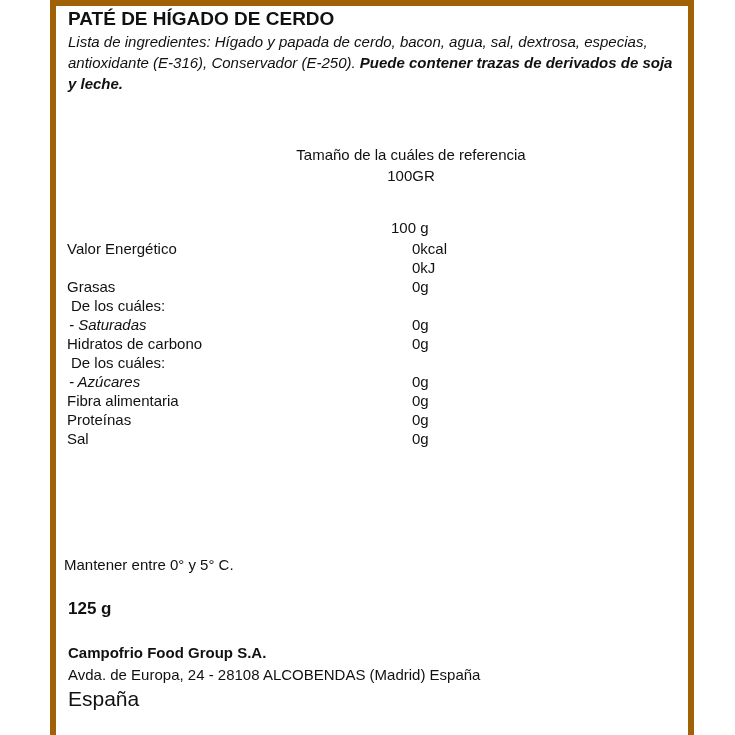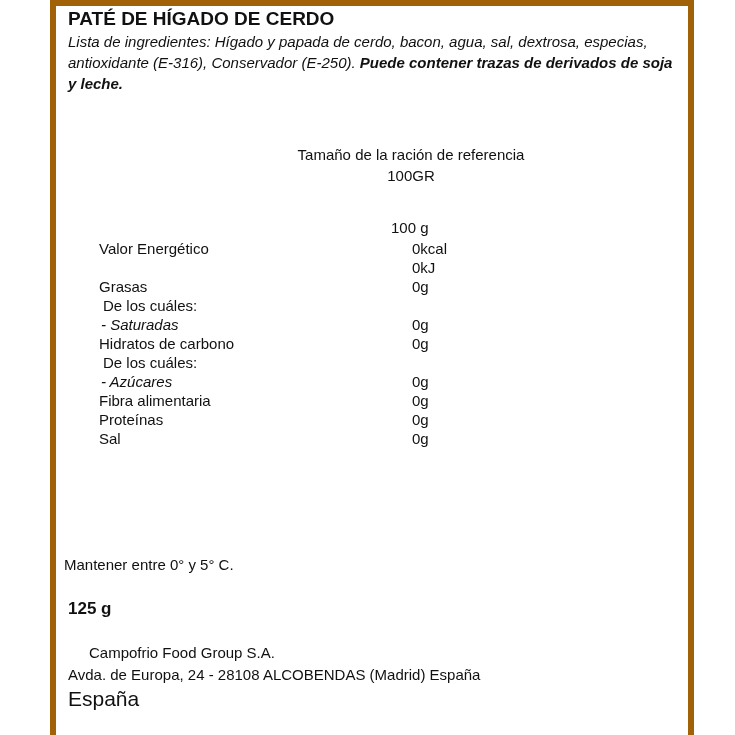--- a/index.html
+++ b/index.html
@@ -67,21 +67,20 @@
     }
     .nutr-row {
       position: relative;
       height: 19px;
       line-height: 19px;
     }
     .nutr-name {
       position: absolute;
       left: 0;
       white-space: nowrap;
-      margin-left: 32px;
     }
     .nutr-name.sub { left: 4px; }
     .nutr-name.subitem { left: 2px; font-style: italic; }
     .nutr-val {
       position: absolute;
       left: 345px;
       white-space: nowrap;
     }
     .storage {
       left: 8px;
@@ -91,43 +90,42 @@
     .weight {
       left: 12px;
       top: 593px;
       font-size: 17px;
       font-weight: bold;
     }
     .company {
       left: 12px;
       top: 638px;
       font-size: 15px;
-      font-weight: normal;
-      margin-left: 21px;
+      font-weight: bold;
     }
     .address {
       left: 12px;
       top: 660px;
       font-size: 15px;
     }
     .country {
       left: 12px;
       top: 681px;
       font-size: 21px;
     }
   </style>
 </head>
 <body>
 
 <div class="label-box">
   <div class="abs title">PATÉ DE HÍGADO DE CERDO</div>
 
   <div class="abs ingredients"><span>Lista de ingredientes: Hígado y papada de cerdo, bacon, agua, sal, dextrosa, especias, antioxidante (E-316), Conservador (E-250). </span><b>Puede contener trazas de derivados de soja y leche.</b></div>
 
-  <div class="abs ration">Tamaño de la ración de referencia 100GR</div>
+  <div class="abs ration">Tamaño de la cuáles de referencia 100GR</div>
 
   <div class="abs col-header">100 g</div>
 
   <div class="nutr-table">
     <div class="nutr-row">
       <span class="nutr-name">Valor  Energético</span>
       <span class="nutr-val">0kcal</span>
     </div>
     <div class="nutr-row">
       <span class="nutr-name"></span>

